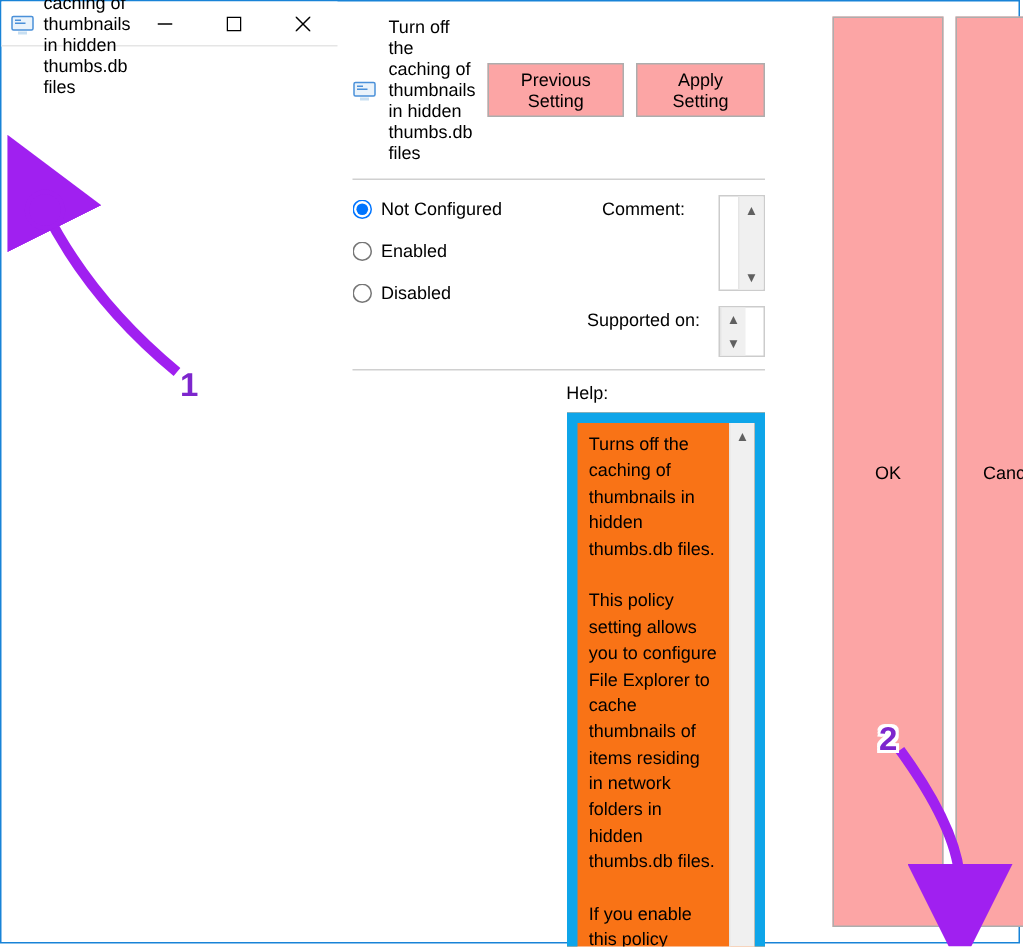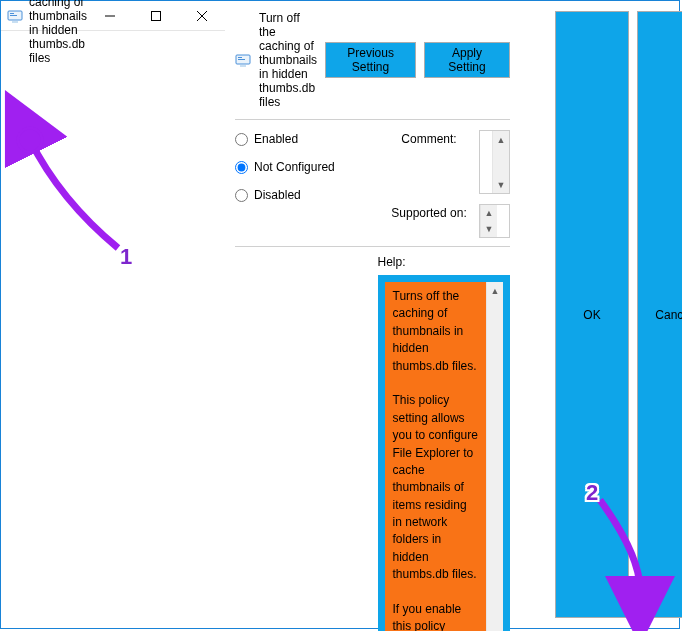--- a/index.html
+++ b/index.html
@@ -47,21 +47,21 @@
 }
 
 .body { flex:1; display:flex; flex-direction:column; padding:6px 10px 10px 10px; }
 .row1 {
   display:flex; align-items:center; gap:8px; padding:4px 0 10px 0;
   border-bottom: 1px solid #d0d0d0;
 }
 .row1 .icon { width:16px; height:16px; display:flex; align-items:center; justify-content:center; }
 .row1 .heading { flex:1; font-size:12px; }
 .btn {
-  background: #0ea5e9;
+  background: #fca5a5;
   border: 1px solid #adadad;
   padding: 3px 14px;
   font-size: 12px;
   font-family: inherit;
   cursor: pointer;
   min-width: 86px;
 }
 
 .settings { display:flex; gap:14px; padding:10px 0 8px 0; border-bottom:1px solid #d0d0d0; }
 .left-col { width:140px; display:flex; flex-direction:column; gap:14px; padding-top:2px; }
@@ -155,26 +155,26 @@
         </svg>
       </span>
       <span class="heading">Turn off the caching of thumbnails in hidden thumbs.db files</span>
       <button class="btn">Previous Setting</button>
       <button class="btn">Apply Setting</button>
     </div>
 
     <div class="settings">
       <div class="left-col">
         <label class="radio">
+          <input type="radio" name="state" checked="" style="">
+          <span>Not Configured</span>
+        </label>
+        <label class="radio">
           <input type="radio" name="state" style="">
           <span>Enabled</span>
-        </label>
-        <label class="radio">
-          <input type="radio" name="state" checked="" style="">
-          <span>Not Configured</span>
         </label>
         <label class="radio">
           <input type="radio" name="state" style="">
           <span>Disabled</span>
         </label>
       </div>
       <div class="right-col">
         <div class="field-row">
           <div class="field-label">Comment:</div>
           <div class="textarea-wrap">

